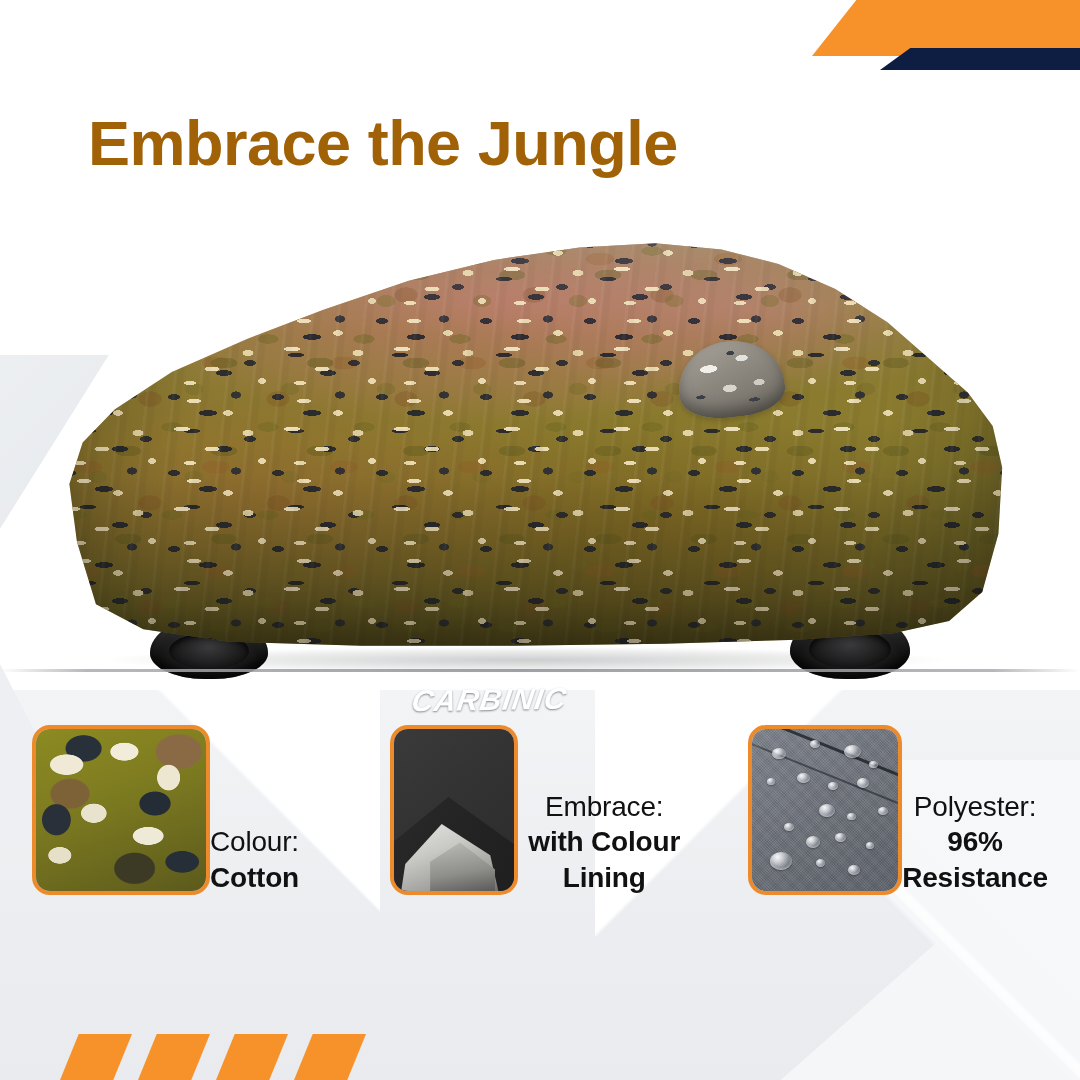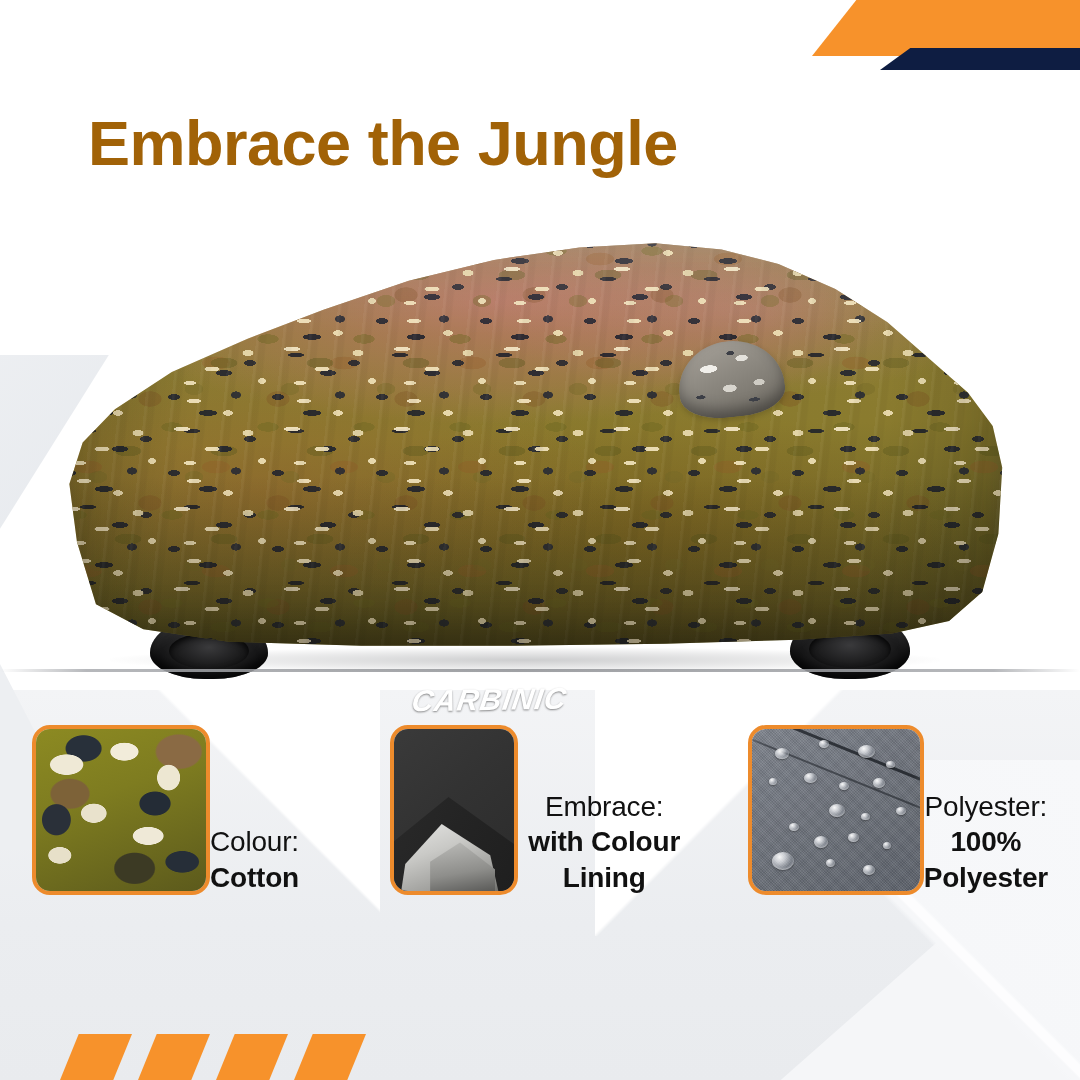--- a/index.html
+++ b/index.html
@@ -461,19 +461,19 @@
           <div class="drop" style="left:57%;top:64%;width:11px;height:9px"></div>
           <div class="drop" style="left:78%;top:70%;width:8px;height:7px"></div>
           <div class="drop" style="left:12%;top:76%;width:22px;height:18px"></div>
           <div class="drop" style="left:44%;top:80%;width:9px;height:8px"></div>
           <div class="drop" style="left:66%;top:84%;width:12px;height:10px"></div>
           <div class="drop" style="left:86%;top:48%;width:10px;height:8px"></div>
         </div>
       </div>
       <div class="caption">
         <div class="cap-label">Polyester:</div>
-        <div class="cap-value">100%</div>
-        <div class="cap-value">Polyester</div>
+        <div class="cap-value">96%</div>
+        <div class="cap-value">Resistance</div>
       </div>
     </div>
 
   </div>
 </div>
 
 </body></html>

